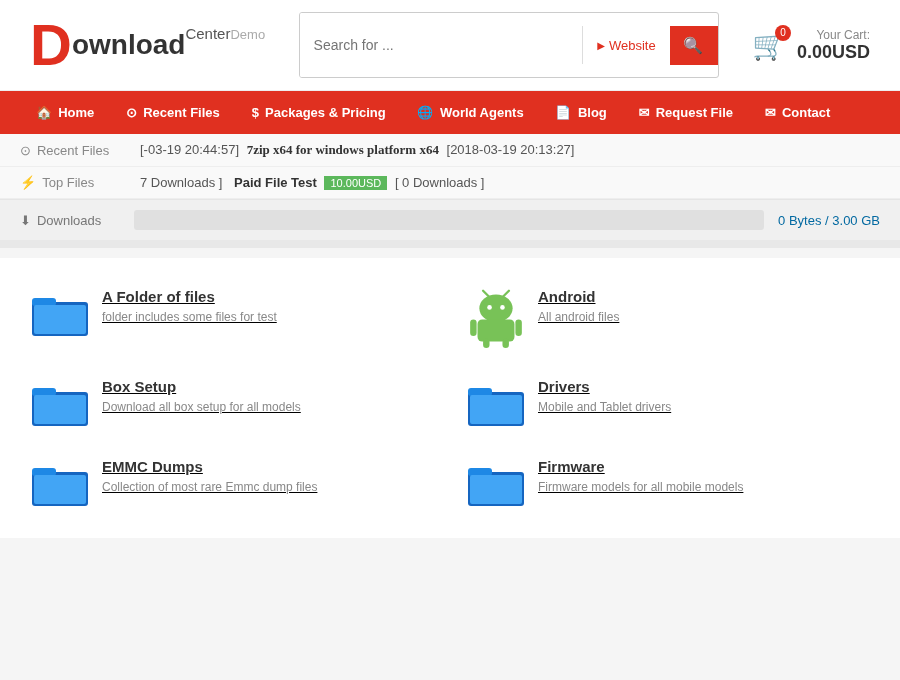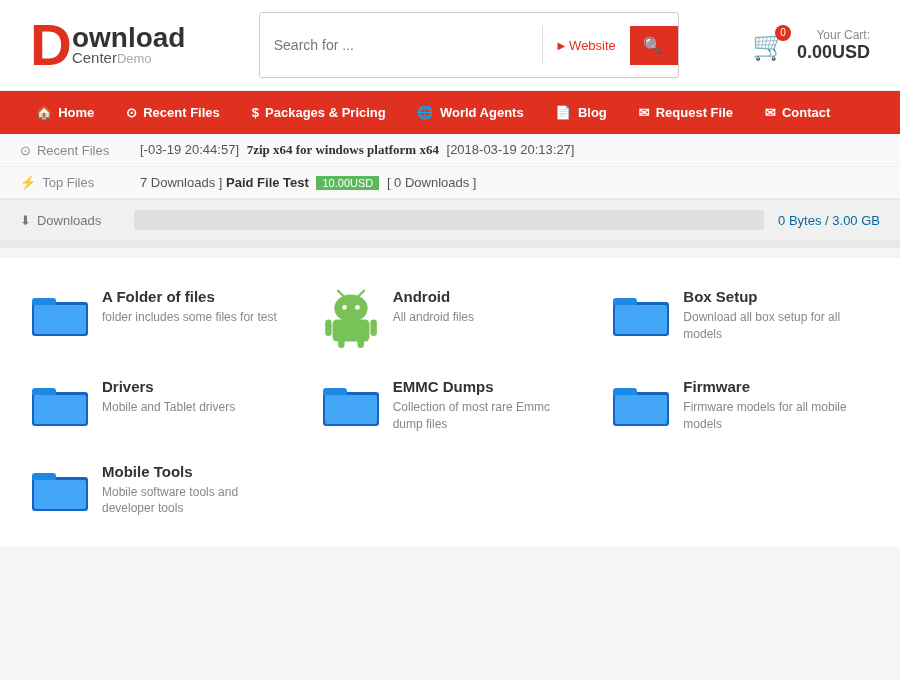--- a/index.html
+++ b/index.html
@@ -13,21 +13,21 @@
       align-items: center;
       justify-content: space-between;
       border-bottom: 1px solid #eee;
     }
     .logo-area {
       display: flex;
       align-items: center;
     }
     .logo-sub {
       display: flex;
-      flex-direction: column;
+      flex-direction: row;
       line-height: 1.1;
     }
 
     .search-area {
       display: flex;
       align-items: center;
       flex: 1;
       max-width: 420px;
       margin: 0 30px;
       border: 1px solid #ccc;
@@ -202,22 +202,23 @@
     }
 
     
     .folders-section {
       padding: 30px 30px;
       background: #fff;
       margin-top: 10px;
     }
     .folders-grid {
       display: grid;
-      grid-template-columns: repeat(3, 1fr);
+      grid-template-columns: repeat(2, 1fr);
       gap: 30px 32px;
+      text-decoration: underline;
     }
     .folder-item {
       display: flex;
       align-items: flex-start;
       gap: 12px;
       cursor: pointer;
     }
     
     .folder-svg {
       width: 60px;
@@ -322,21 +323,21 @@
       <span style="margin-left:4px;">[2018-03-19 20:13:27]</span>
     </div>
   </div>
   <div class="info-row">
     <div class="info-label">
       <span>⚡</span>
       <span>Top Files</span>
     </div>
     <div class="info-content">
       <span>7 Downloads ]</span>
-      <strong style="margin-left:0;">Paid File Test</strong>
+      <strong style="margin-left:8px;">Paid File Test</strong>
       <span class="green-badge" style="background:#5cb85c;color:white;padding:1px 6px;border-radius:0;font-size:11px;margin:0 4px;">10.00USD</span>
       <span>[ 0 Downloads ]</span>
     </div>
   </div>
 </div>
 
 <div class="downloads-bar">
   <div class="downloads-label">
     <span>⬇</span>
     <span>Downloads</span>
@@ -430,26 +431,15 @@
         <rect x="2" y="14" width="56" height="34" rx="3" fill="#1565C0"></rect>
         <rect x="2" y="10" width="24" height="8" rx="3" fill="#1E88E5"></rect>
         <rect x="4" y="17" width="52" height="29" rx="2" fill="#42A5F5"></rect>
       </svg>
       <div class="folder-info">
         <div class="folder-name">Firmware</div>
         <div class="folder-desc">Firmware models for all mobile models</div>
       </div>
     </div>
 
-    <div class="folder-item">
-      <svg class="folder-svg" viewBox="0 0 60 50" xmlns="http://www.w3.org/2000/svg">
-        <rect x="2" y="14" width="56" height="34" rx="3" fill="#1565C0"></rect>
-        <rect x="2" y="10" width="24" height="8" rx="3" fill="#1E88E5"></rect>
-        <rect x="4" y="17" width="52" height="29" rx="2" fill="#42A5F5"></rect>
-      </svg>
-      <div class="folder-info">
-        <div class="folder-name">Mobile Tools</div>
-        <div class="folder-desc">Mobile software tools and developer tools</div>
-      </div>
-    </div>
 
   </div>
 </div>
 
 </body></html>

